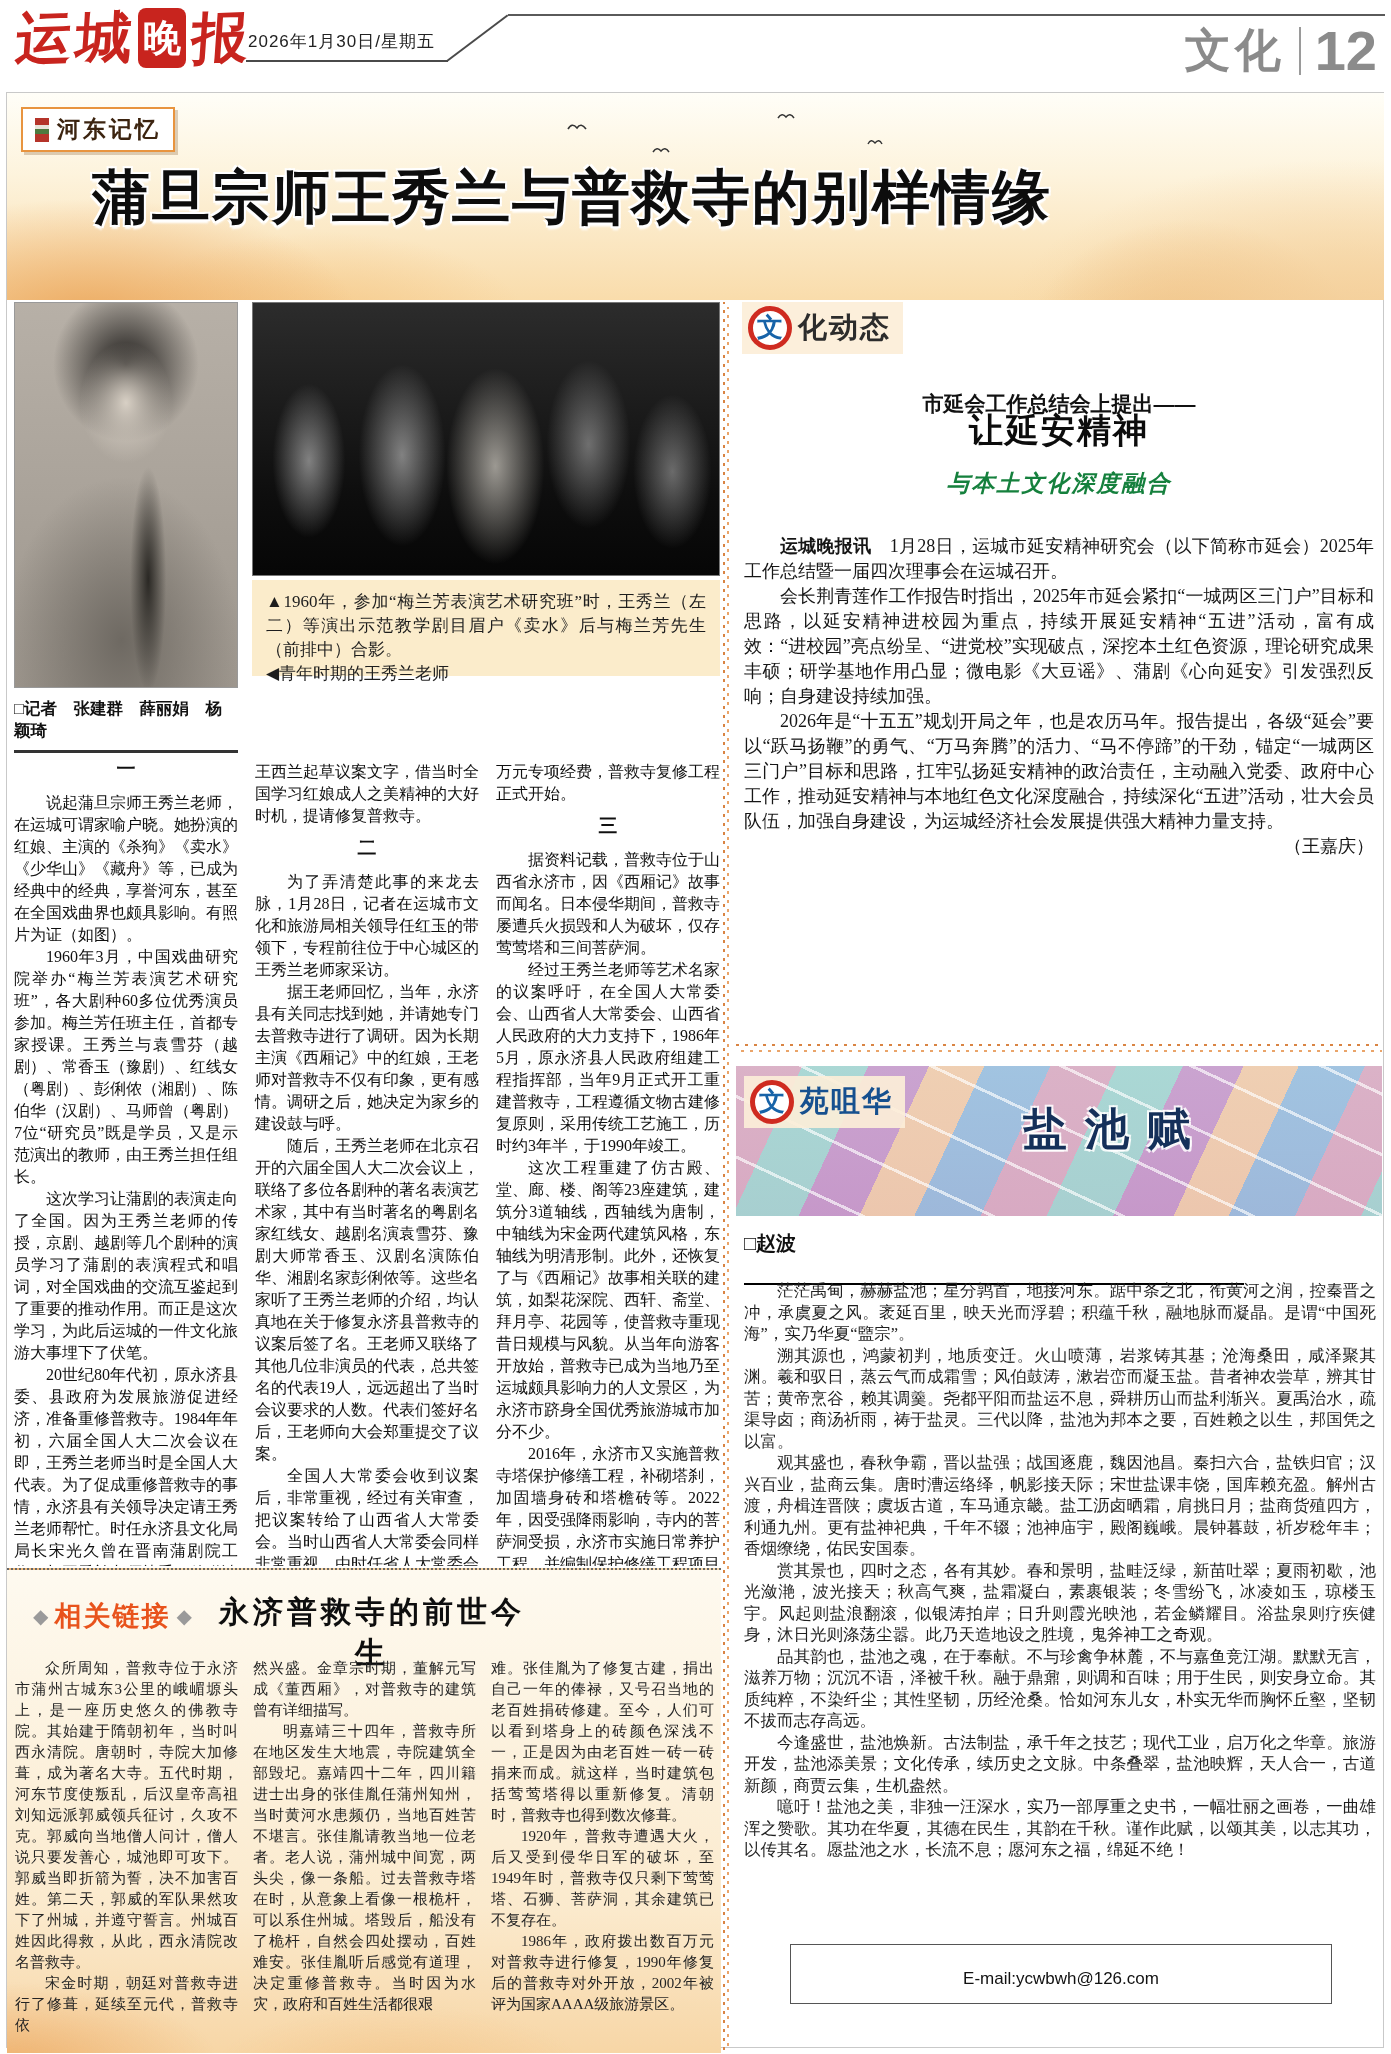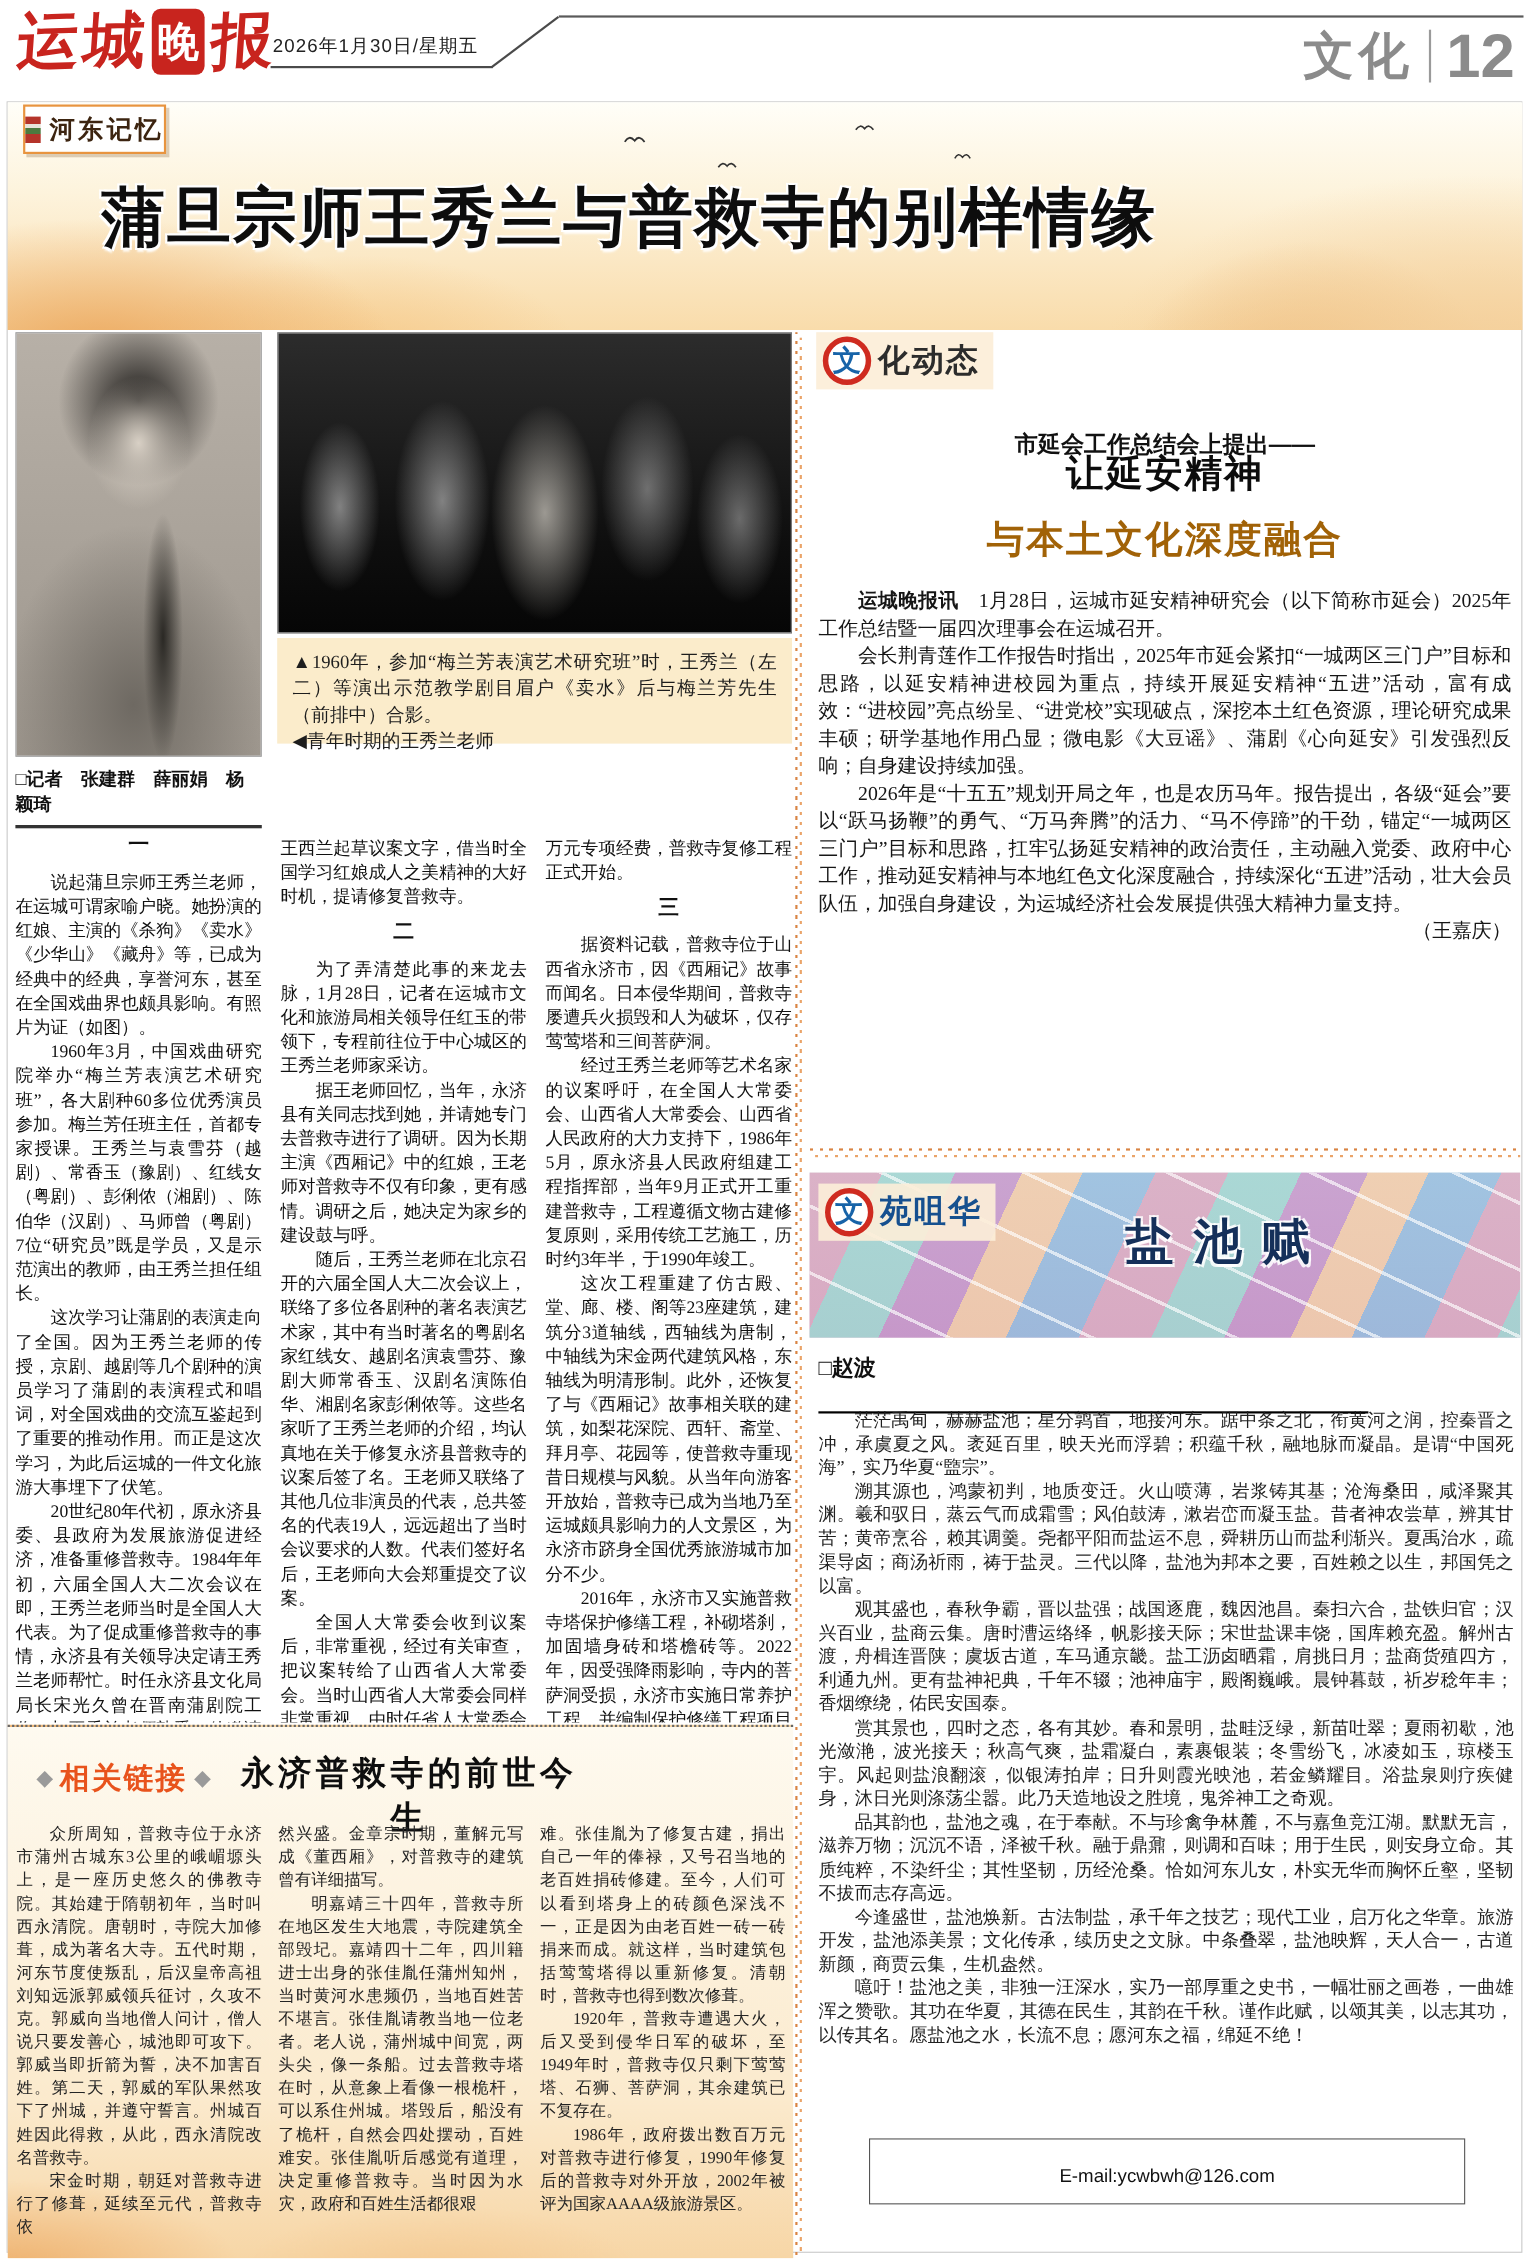--- a/index.html
+++ b/index.html
@@ -31,21 +31,21 @@
   .mh-right .pg{font-size:56px;font-weight:900;font-family:Liberation Sans, sans-serif;}
 
   
   .banner{position:absolute;left:7px;top:93px;width:1377px;height:207px;overflow:hidden;
     background:
       radial-gradient(ellipse 430px 190px at 6% 108%, rgba(233,158,79,.8), transparent 62%),
       radial-gradient(ellipse 330px 150px at 23% 112%, rgba(245,199,134,.85), transparent 62%),
       radial-gradient(ellipse 520px 270px at 97% 118%, rgba(243,205,152,.95), transparent 66%),
       radial-gradient(ellipse 270px 210px at 86% 124%, rgba(231,168,94,.65), transparent 62%),
       linear-gradient(180deg,#fffef8 0%,#fdf3dc 40%,#f9dcab 100%);}
-  .banner-tag{position:absolute;left:14px;top:2px;display:flex;align-items:center;gap:8px;background:#fff;border:2px solid #e8943f;box-shadow:3px 3px 0 rgba(120,70,20,.25);padding:5px 0;}
+  .banner-tag{position:absolute;left:14px;top:14px;display:flex;align-items:center;gap:8px;background:#fff;border:2px solid #e8943f;box-shadow:3px 3px 0 rgba(120,70,20,.25);padding:5px 12px;}
   .banner-tag .flag{width:14px;height:24px;background:linear-gradient(180deg,#b5342a 0 28%,#e8e4da 28% 44%,#4c7a3f 44% 66%,#b5342a 66% 100%);}
   .banner-tag .t{font-size:23px;font-weight:900;color:#3c2410;font-family:var(--serif);letter-spacing:3px;}
   .headline{position:absolute;left:30px;top:66px;width:1070px;text-align:center;font-family:var(--sans);font-weight:900;font-size:58px;letter-spacing:2px;color:#0d0d0d;
     text-shadow:-2px -2px 0 #fff,2px -2px 0 #fff,-2px 2px 0 #fff,2px 2px 0 #fff,0 4px 2px rgba(255,255,255,.9);}
   .bird{position:absolute;}
 
   
   .left-main{position:absolute;left:14px;top:302px;width:706px;height:1264px;}
   .photo-portrait{position:absolute;left:0;top:0;width:224px;height:386px;border:1px solid #999;
     background:
@@ -98,21 +98,21 @@
 
   
   .sidebar{position:absolute;left:736px;top:302px;width:646px;height:1748px;}
   .chip{display:inline-flex;align-items:center;gap:6px;background:rgba(252,238,216,.92);padding:4px 12px 4px 6px;}
   .logo-circ{width:44px;height:44px;border-radius:50%;background:#fff;border:5px solid #cf2b20;display:flex;align-items:center;justify-content:center;}
   .logo-circ span{color:#1763a8;font-size:26px;font-weight:900;font-family:var(--serif);line-height:1;}
   .chip .rest{font-size:29px;font-weight:900;color:#2c2c2c;font-family:var(--serif);letter-spacing:2px;}
   .cn-logo{position:absolute;left:6px;top:0;}
   .cn-kicker{position:absolute;left:0;top:88px;width:100%;text-align:center;font-family:var(--sans);font-weight:700;font-size:21px;color:#111;}
   .cn-title1{position:absolute;left:0;top:106px;width:100%;text-align:center;font-weight:900;font-size:34px;color:#0c0c0c;font-family:var(--serif);letter-spacing:2px;}
-  .cn-title2{position:absolute;left:0;top:166px;width:100%;text-align:center;font-weight:900;font-size:34px;color:#a16207;font-family:var(--serif);letter-spacing:2px;}
+  .cn-title2{position:absolute;left:0;top:166px;width:100%;text-align:center;font-weight:900;font-size:23px;color:#15803d;font-family:var(--serif);letter-spacing:2px;font-style:italic;}
   .cn-body{position:absolute;left:8px;top:232px;width:630px;font-size:18px;line-height:25px;text-align:justify;color:#161616;font-family:Liberation Serif, serif;}
   .cn-body p{text-indent:2em;margin:0;}
   .cn-body .sig{text-align:right;text-indent:0;}
   .hsep{position:absolute;left:0;top:742px;width:646px;height:9px;
     background-image:repeating-linear-gradient(90deg,var(--divider-orange) 0 3px,transparent 3px 9px),repeating-linear-gradient(90deg,#eaa469 0 3px,transparent 3px 9px);
     background-size:100% 2px,100% 2px;background-repeat:no-repeat,no-repeat;background-position:0 0,5px 6px;}
 
   .wy-photo{position:absolute;left:0;top:764px;width:646px;height:150px;overflow:hidden;
     background:
       repeating-linear-gradient(25deg, transparent 0 52px, rgba(255,255,255,.65) 52px 55px),

